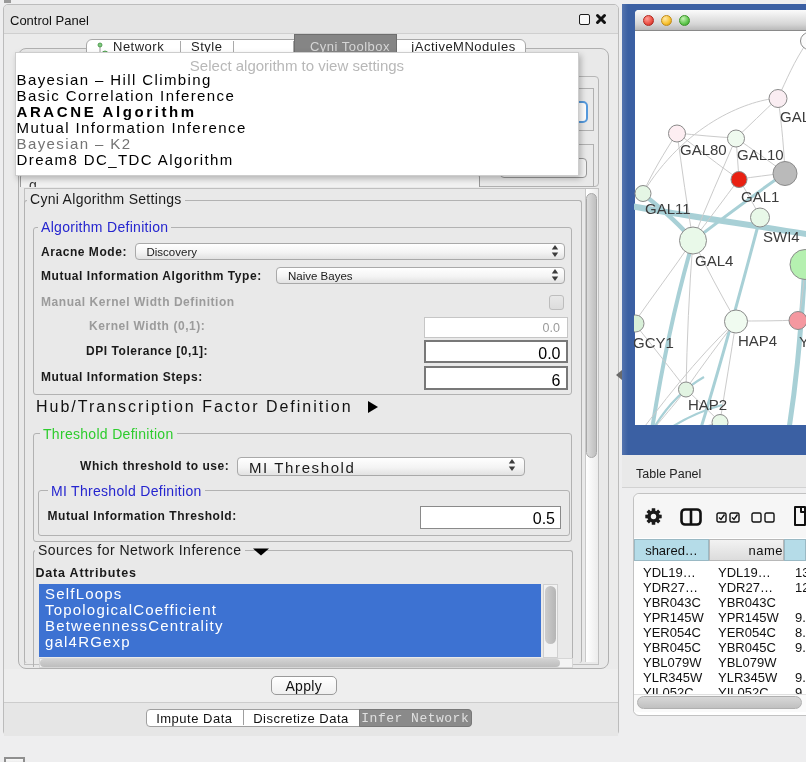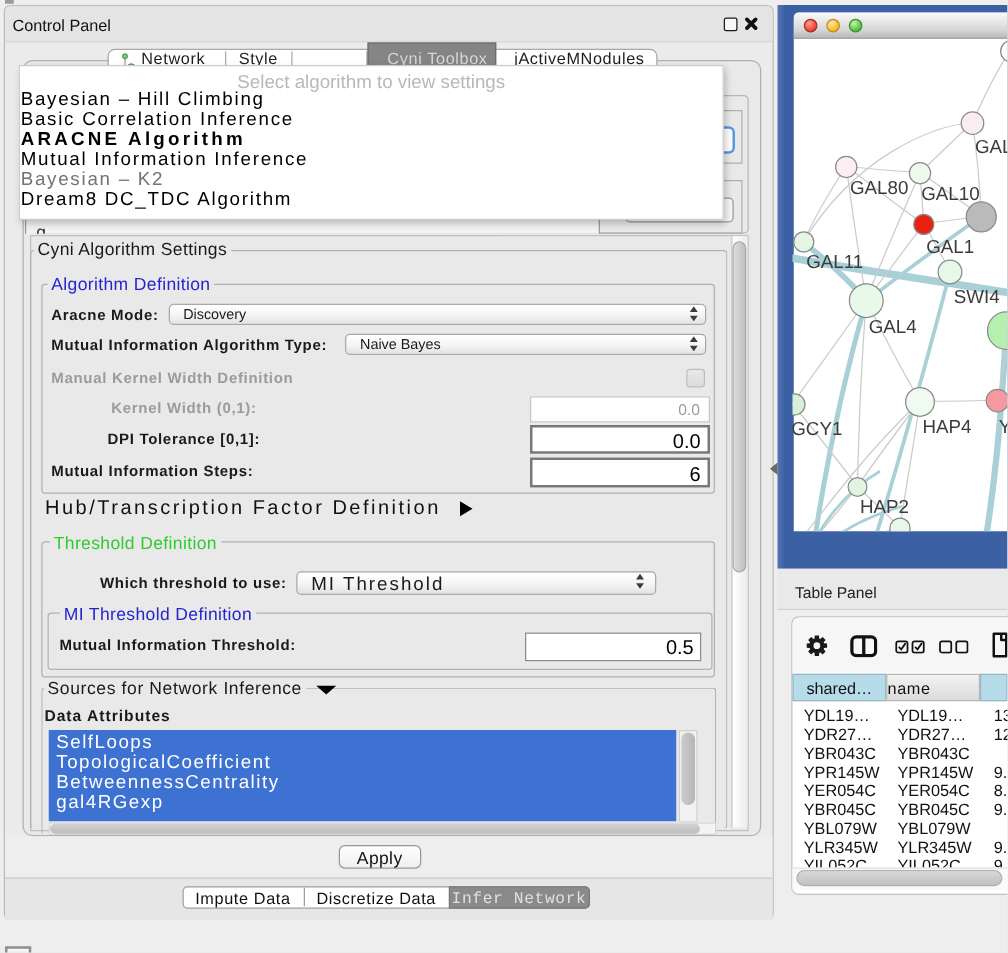--- a/index.html
+++ b/index.html
@@ -221,21 +221,21 @@
       <path d="M16 5.5 L18 7.5 L21.5 2.5" stroke="#111" stroke-width="1.4" fill="none"></path>
     </svg>
 <svg class="a" style="left:751px;top:512px;" width="24" height="11">
       <rect x="1" y="1" width="9" height="9" rx="1.5" fill="none" stroke="#111" stroke-width="1.4"></rect>
       <rect x="14" y="1" width="9" height="9" rx="1.5" fill="none" stroke="#111" stroke-width="1.4"></rect>
     </svg>
 <svg class="a" style="left:793px;top:505px;" width="14" height="22">
       <path d="M2 2 L12 2 L12 20 L2 20 Z M8 2 L8 7 L12 7" stroke="#111" stroke-width="2" fill="none" stroke-linejoin="round"></path>
     </svg>
 <div class="a" style="left:634px;top:539px;width:75px;height:22px;background:#b5dce8;border:1px solid #9ab9c4;box-sizing:border-box;text-align:center;font-size:13px;color:#111;padding-top:3px;">shared…</div>
-<div class="a" style="left:709px;top:539px;width:75px;height:22px;background:linear-gradient(#f2f2f2,#dcdcdc);border:1px solid #b8b8b8;box-sizing:border-box;text-align:left;font-size:13px;letter-spacing:0.5px;color:#111;padding-top:3px;">name</div>
+<div class="a" style="left:709px;top:539px;width:75px;height:22px;background:linear-gradient(#f2f2f2,#dcdcdc);border:1px solid #b8b8b8;box-sizing:border-box;text-align:right;font-size:13px;letter-spacing:0.5px;color:#111;padding-top:3px;">name</div>
 <div class="a" style="left:784px;top:539px;width:22px;height:22px;background:#b5dce8;border:1px solid #9ab9c4;box-sizing:border-box;"></div>
 <div class="a" style="left:643px;top:565px;font-size:13px;color:#111;">YDL19…</div>
 <div class="a" style="left:718px;top:565px;font-size:13px;color:#111;">YDL19…</div>
 <div class="a" style="left:795px;top:565px;font-size:13px;color:#111;">13</div>
 <div class="a" style="left:643px;top:580px;font-size:13px;color:#111;">YDR27…</div>
 <div class="a" style="left:718px;top:580px;font-size:13px;color:#111;">YDR27…</div>
 <div class="a" style="left:795px;top:580px;font-size:13px;color:#111;">12</div>
 <div class="a" style="left:643px;top:595px;font-size:13px;color:#111;">YBR043C</div>
 <div class="a" style="left:718px;top:595px;font-size:13px;color:#111;">YBR043C</div>
 <div class="a" style="left:643px;top:610px;font-size:13px;color:#111;">YPR145W</div>

